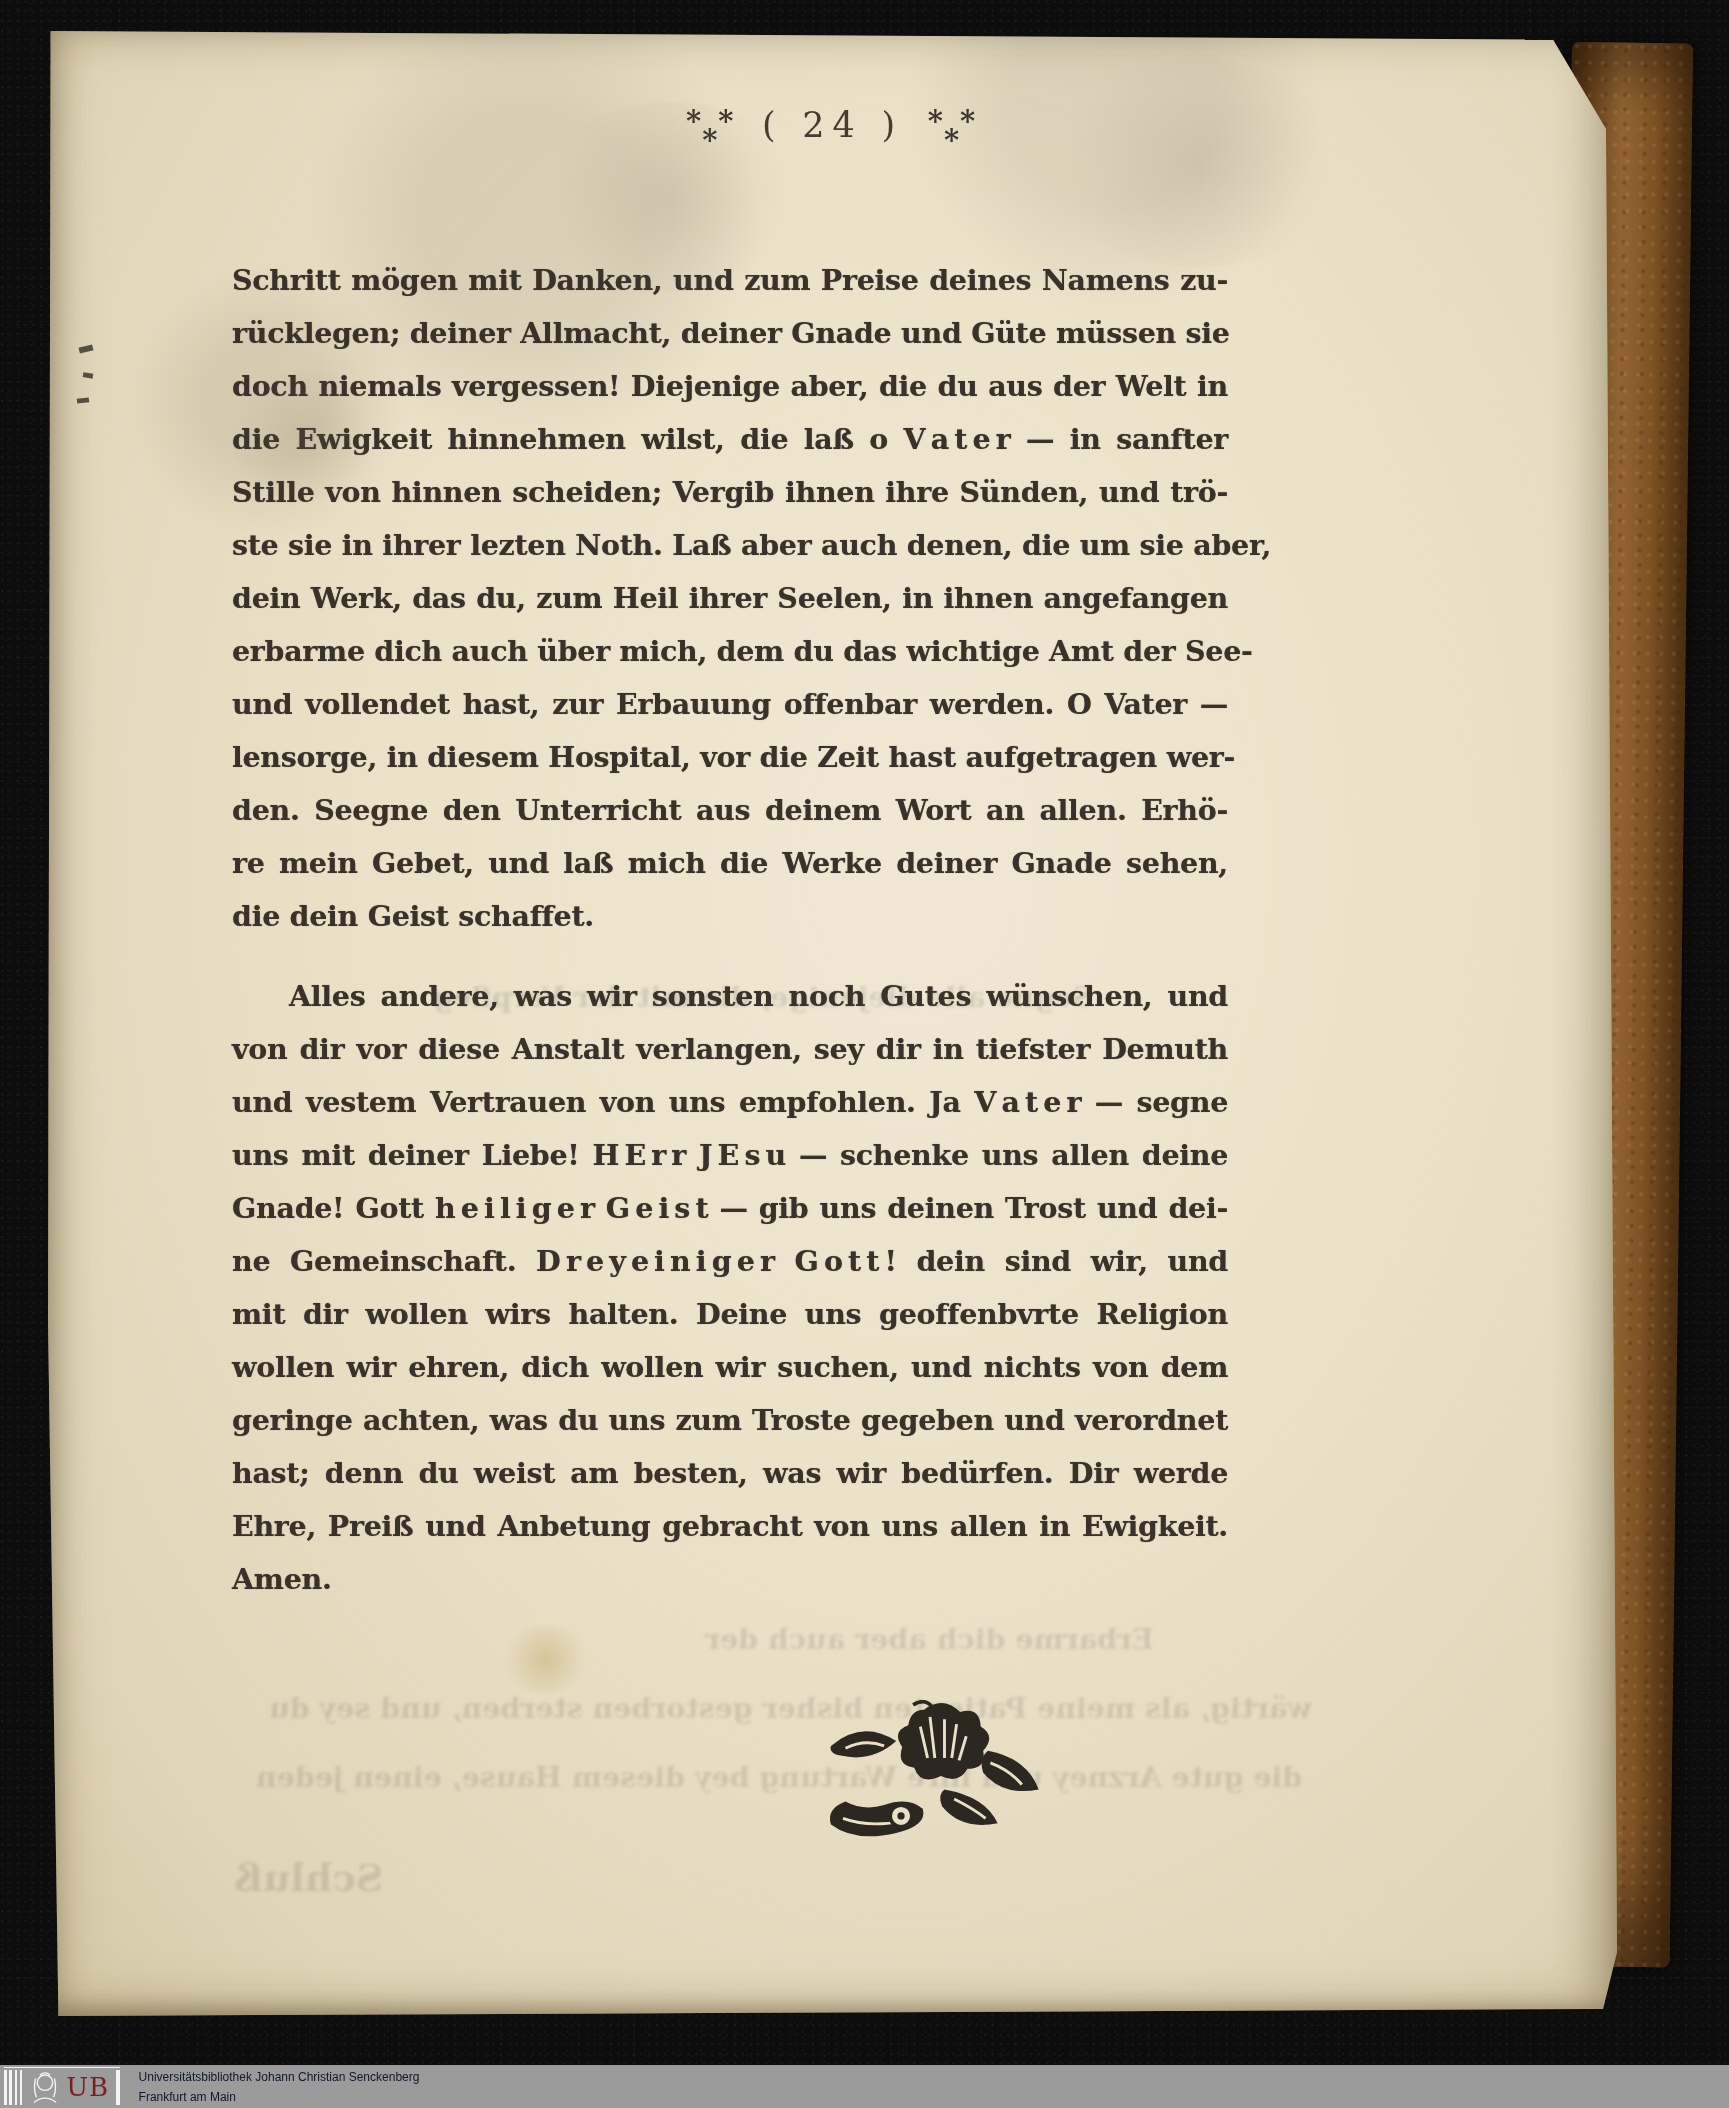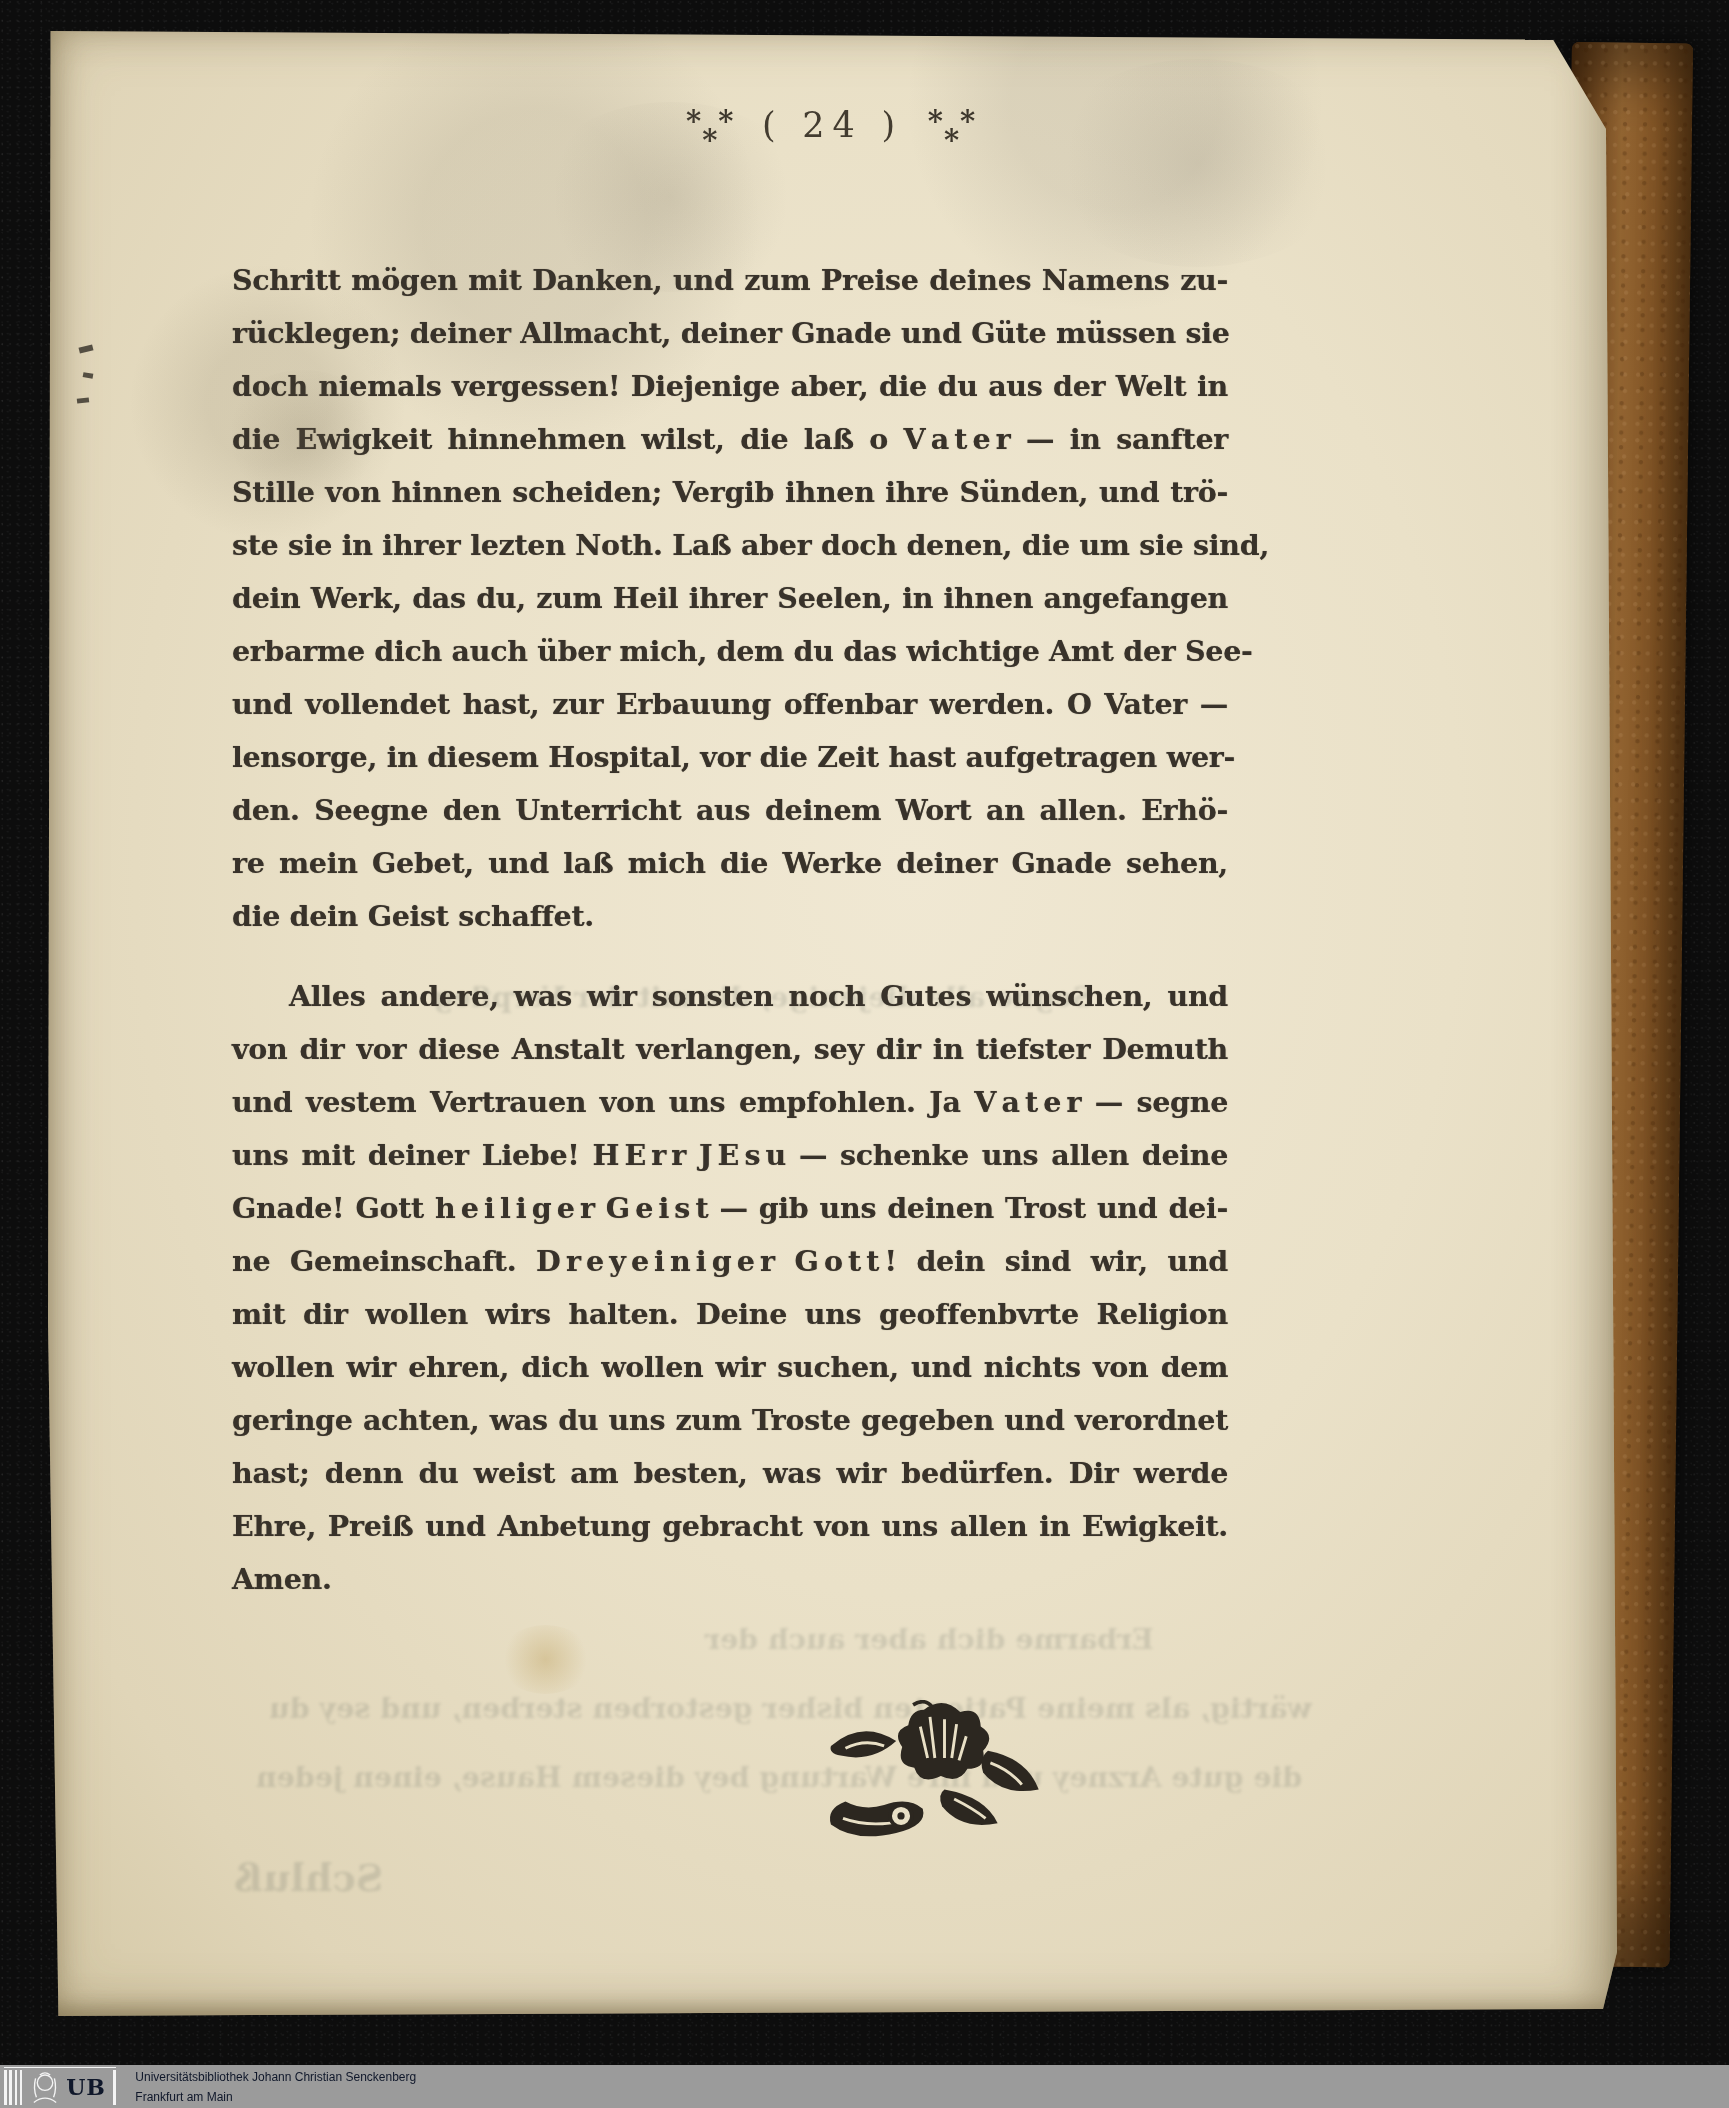--- a/index.html
+++ b/index.html
@@ -57,21 +57,21 @@
   }
   .ornament{position:absolute;left:761px;top:1676px;}
   .ink-mark{position:absolute;background:#27231c;opacity:.75;}
   .footer{
     position:absolute;left:0;right:0;bottom:0;height:43px;background:#9b9b9b;
     display:flex;align-items:center;z-index:5;
   }
   .ublogo{display:flex;align-items:center;height:38px;margin-left:4.3px;border-top:1.7px solid #f4f4f4;padding-top:0.9px;}
   .books{display:flex;gap:2.6px;align-items:flex-end;height:35px;margin-right:4.3px;}
   .books i{display:block;width:2.6px;height:35px;background:#f4f4f4;}
-  .ubtext{font-family:"DejaVu Serif",serif;font-weight:bold;font-size:22px;color:#0f172a;letter-spacing:0.9px;margin:0 3.5px 1.7px 3.5px;}
+  .ubtext{font-family:"DejaVu Serif",serif;font-weight:normal;font-size:26px;color:#7f1d1d;letter-spacing:0.9px;margin:0 3.5px 1.7px 3.5px;}
   .logobar{width:3.5px;height:35px;background:#f4f4f4;margin-left:3.5px;}
   .footer-lines{margin-left:19px;font-family:"Liberation Sans",sans-serif;color:#0f172a;font-size:12px;line-height:20px;}
 </style>
 </head>
 <body>
 
 <div class="leather"></div>
 
 <div class="paper">
 
@@ -93,21 +93,21 @@
   <div class="ghost" style="left:208px;top:1736px;">die gute Arzney und ihre Wartung bey diesem Hause, einen jeden</div>
   <div class="ghost" style="left:186px;top:1831px;font-size:38px;">Schluß</div>
 
   <div class="textblock">
     <div class="para">
         <div class="line">Schritt mögen mit Danken, und zum Preise deines Namens zu-</div>
         <div class="line">rücklegen; deiner Allmacht, deiner Gnade und Güte müssen sie</div>
         <div class="line">doch niemals vergessen! Diejenige aber, die du aus der Welt in</div>
         <div class="line">die Ewigkeit hinnehmen wilst, die laß o V a t e r — in sanfter</div>
         <div class="line">Stille von hinnen scheiden; Vergib ihnen ihre Sünden, und trö-</div>
-        <div class="line">ste sie in ihrer lezten Noth. Laß aber doch denen, die um sie sind,</div>
+        <div class="line">ste sie in ihrer lezten Noth. Laß aber auch denen, die um sie aber,</div>
         <div class="line">dein Werk, das du, zum Heil ihrer Seelen, in ihnen angefangen</div>
         <div class="line">erbarme dich auch über mich, dem du das wichtige Amt der See-</div>
         <div class="line">und vollendet hast, zur Erbauung offenbar werden. O Vater —</div>
         <div class="line">lensorge, in diesem Hospital, vor die Zeit hast aufgetragen wer-</div>
         <div class="line">den. Seegne den Unterricht aus deinem Wort an allen. Erhö-</div>
         <div class="line">re mein Gebet, und laß mich die Werke deiner Gnade sehen,</div>
         <div class="line last">die dein Geist schaffet.</div>
       </div>
     <div class="para indent">
         <div class="line">Alles andere, was wir sonsten noch Gutes wünschen, und</div>

